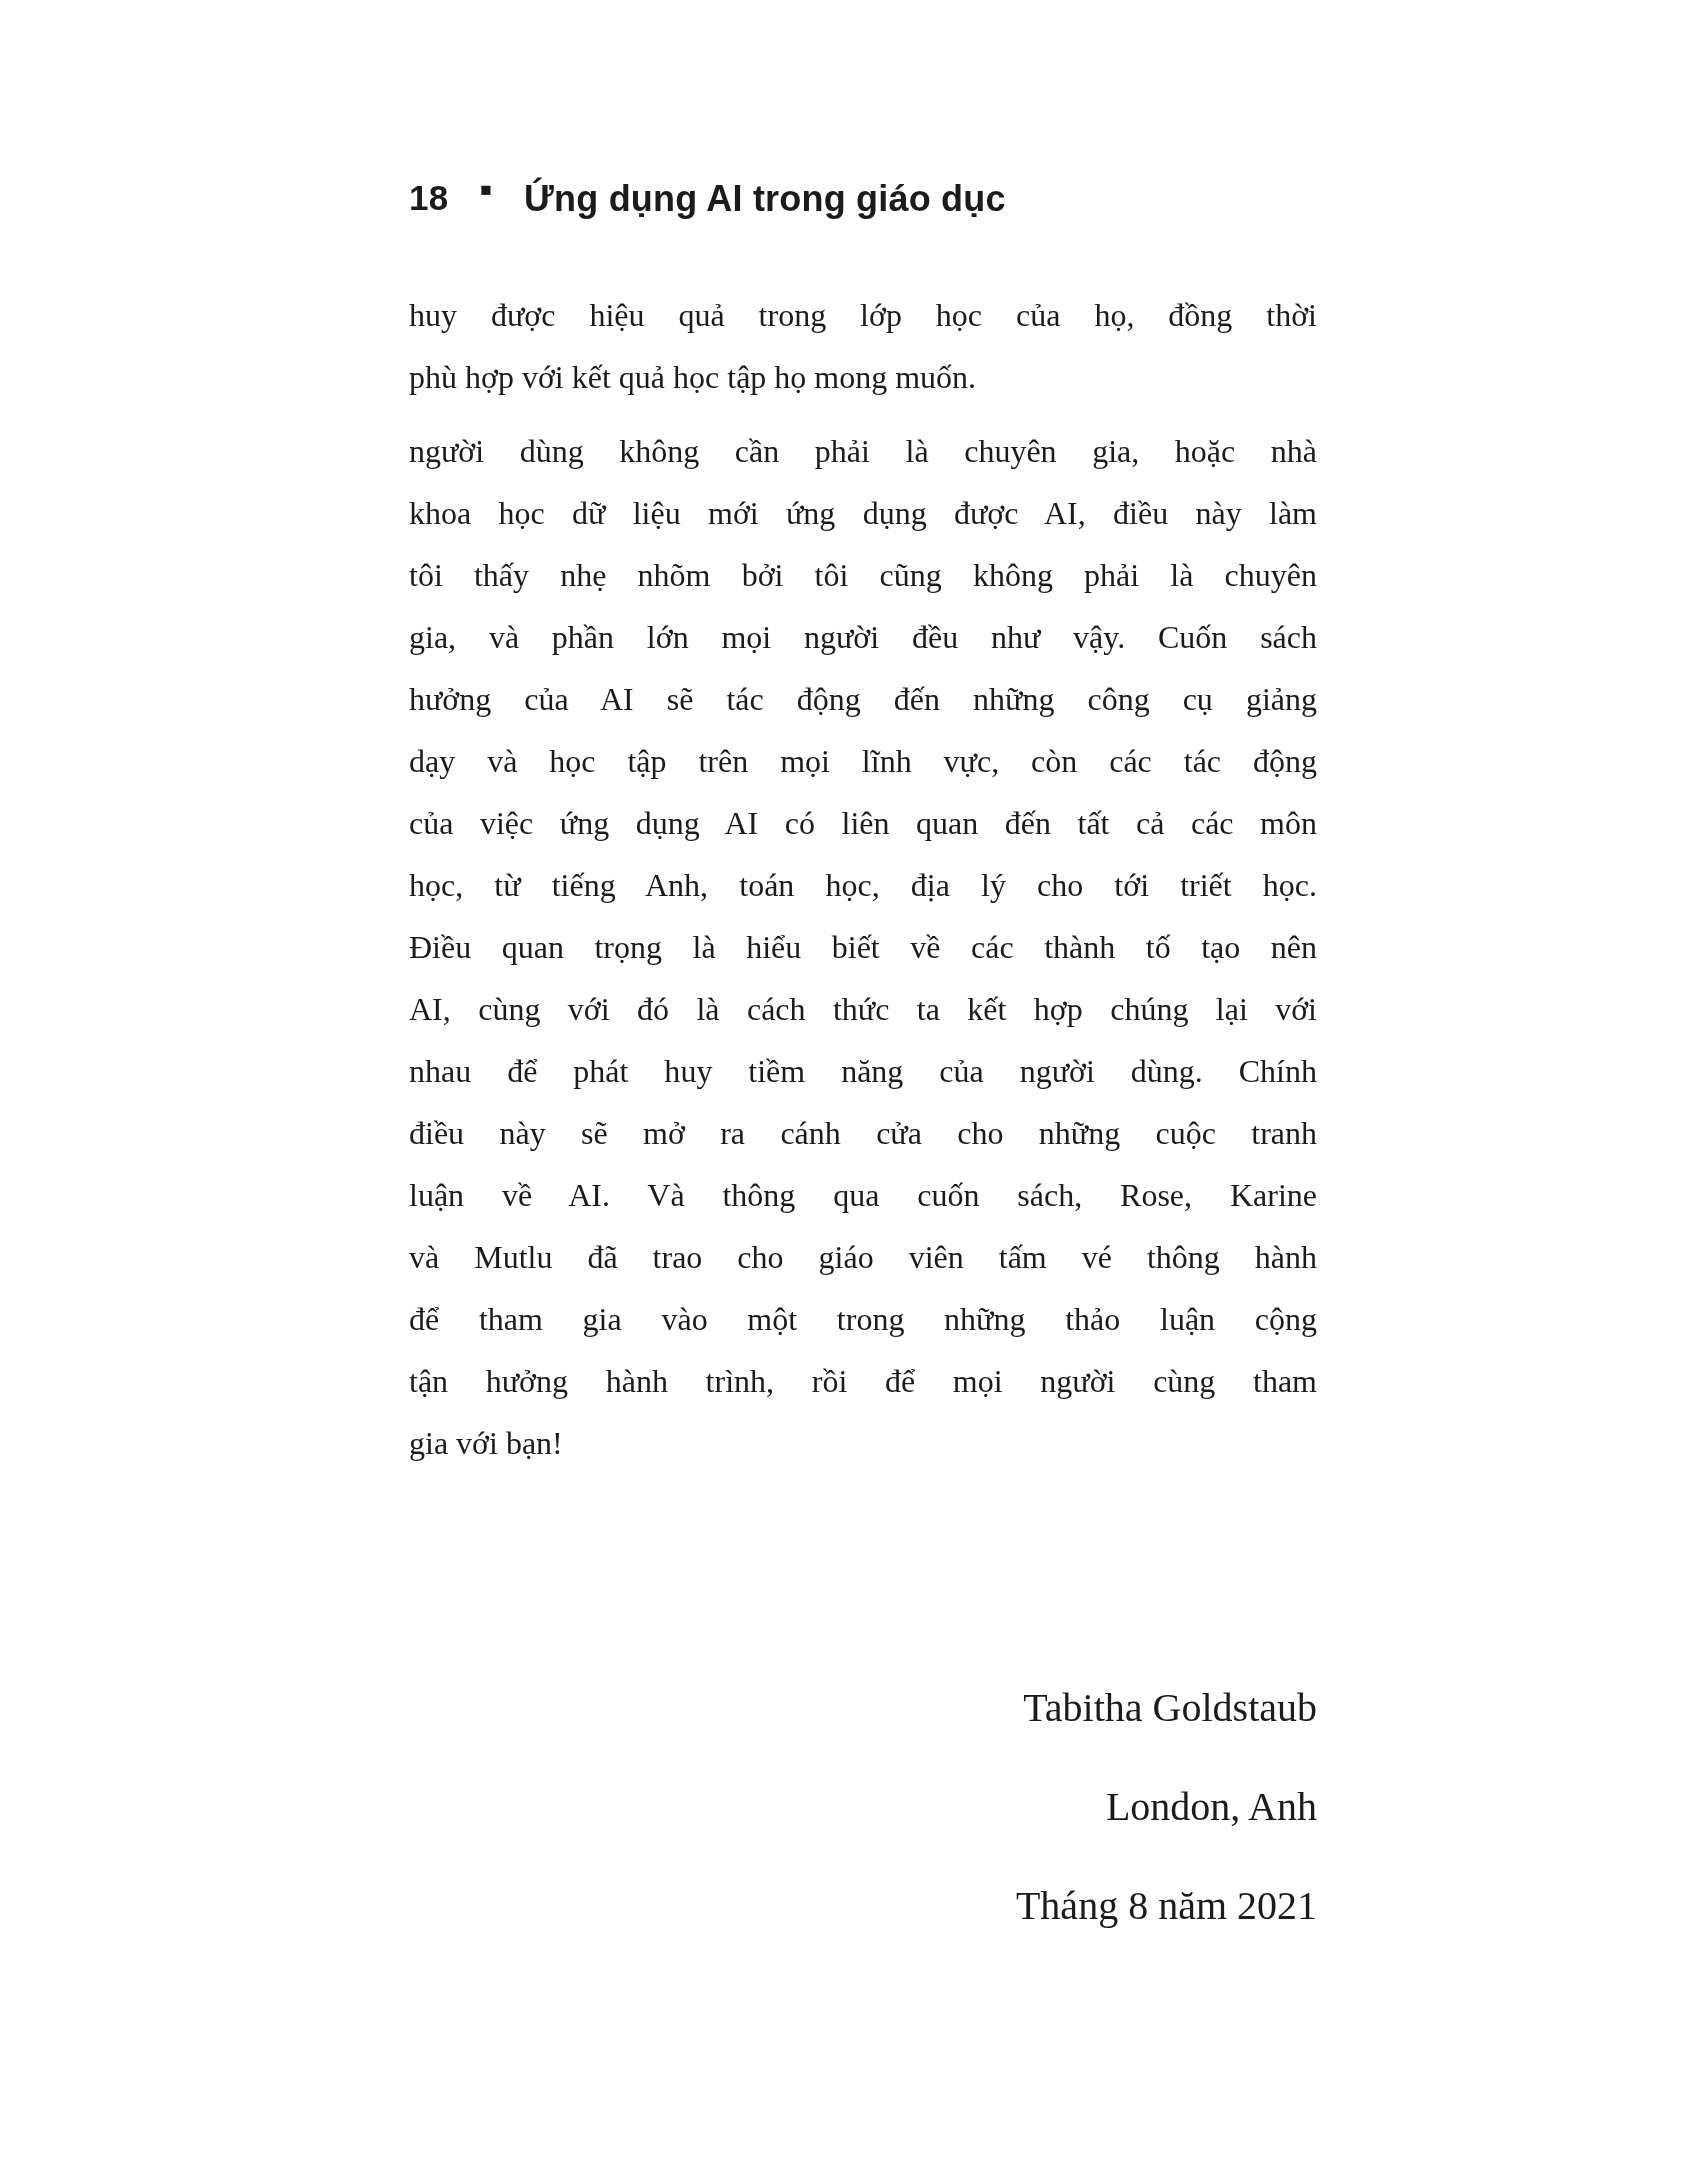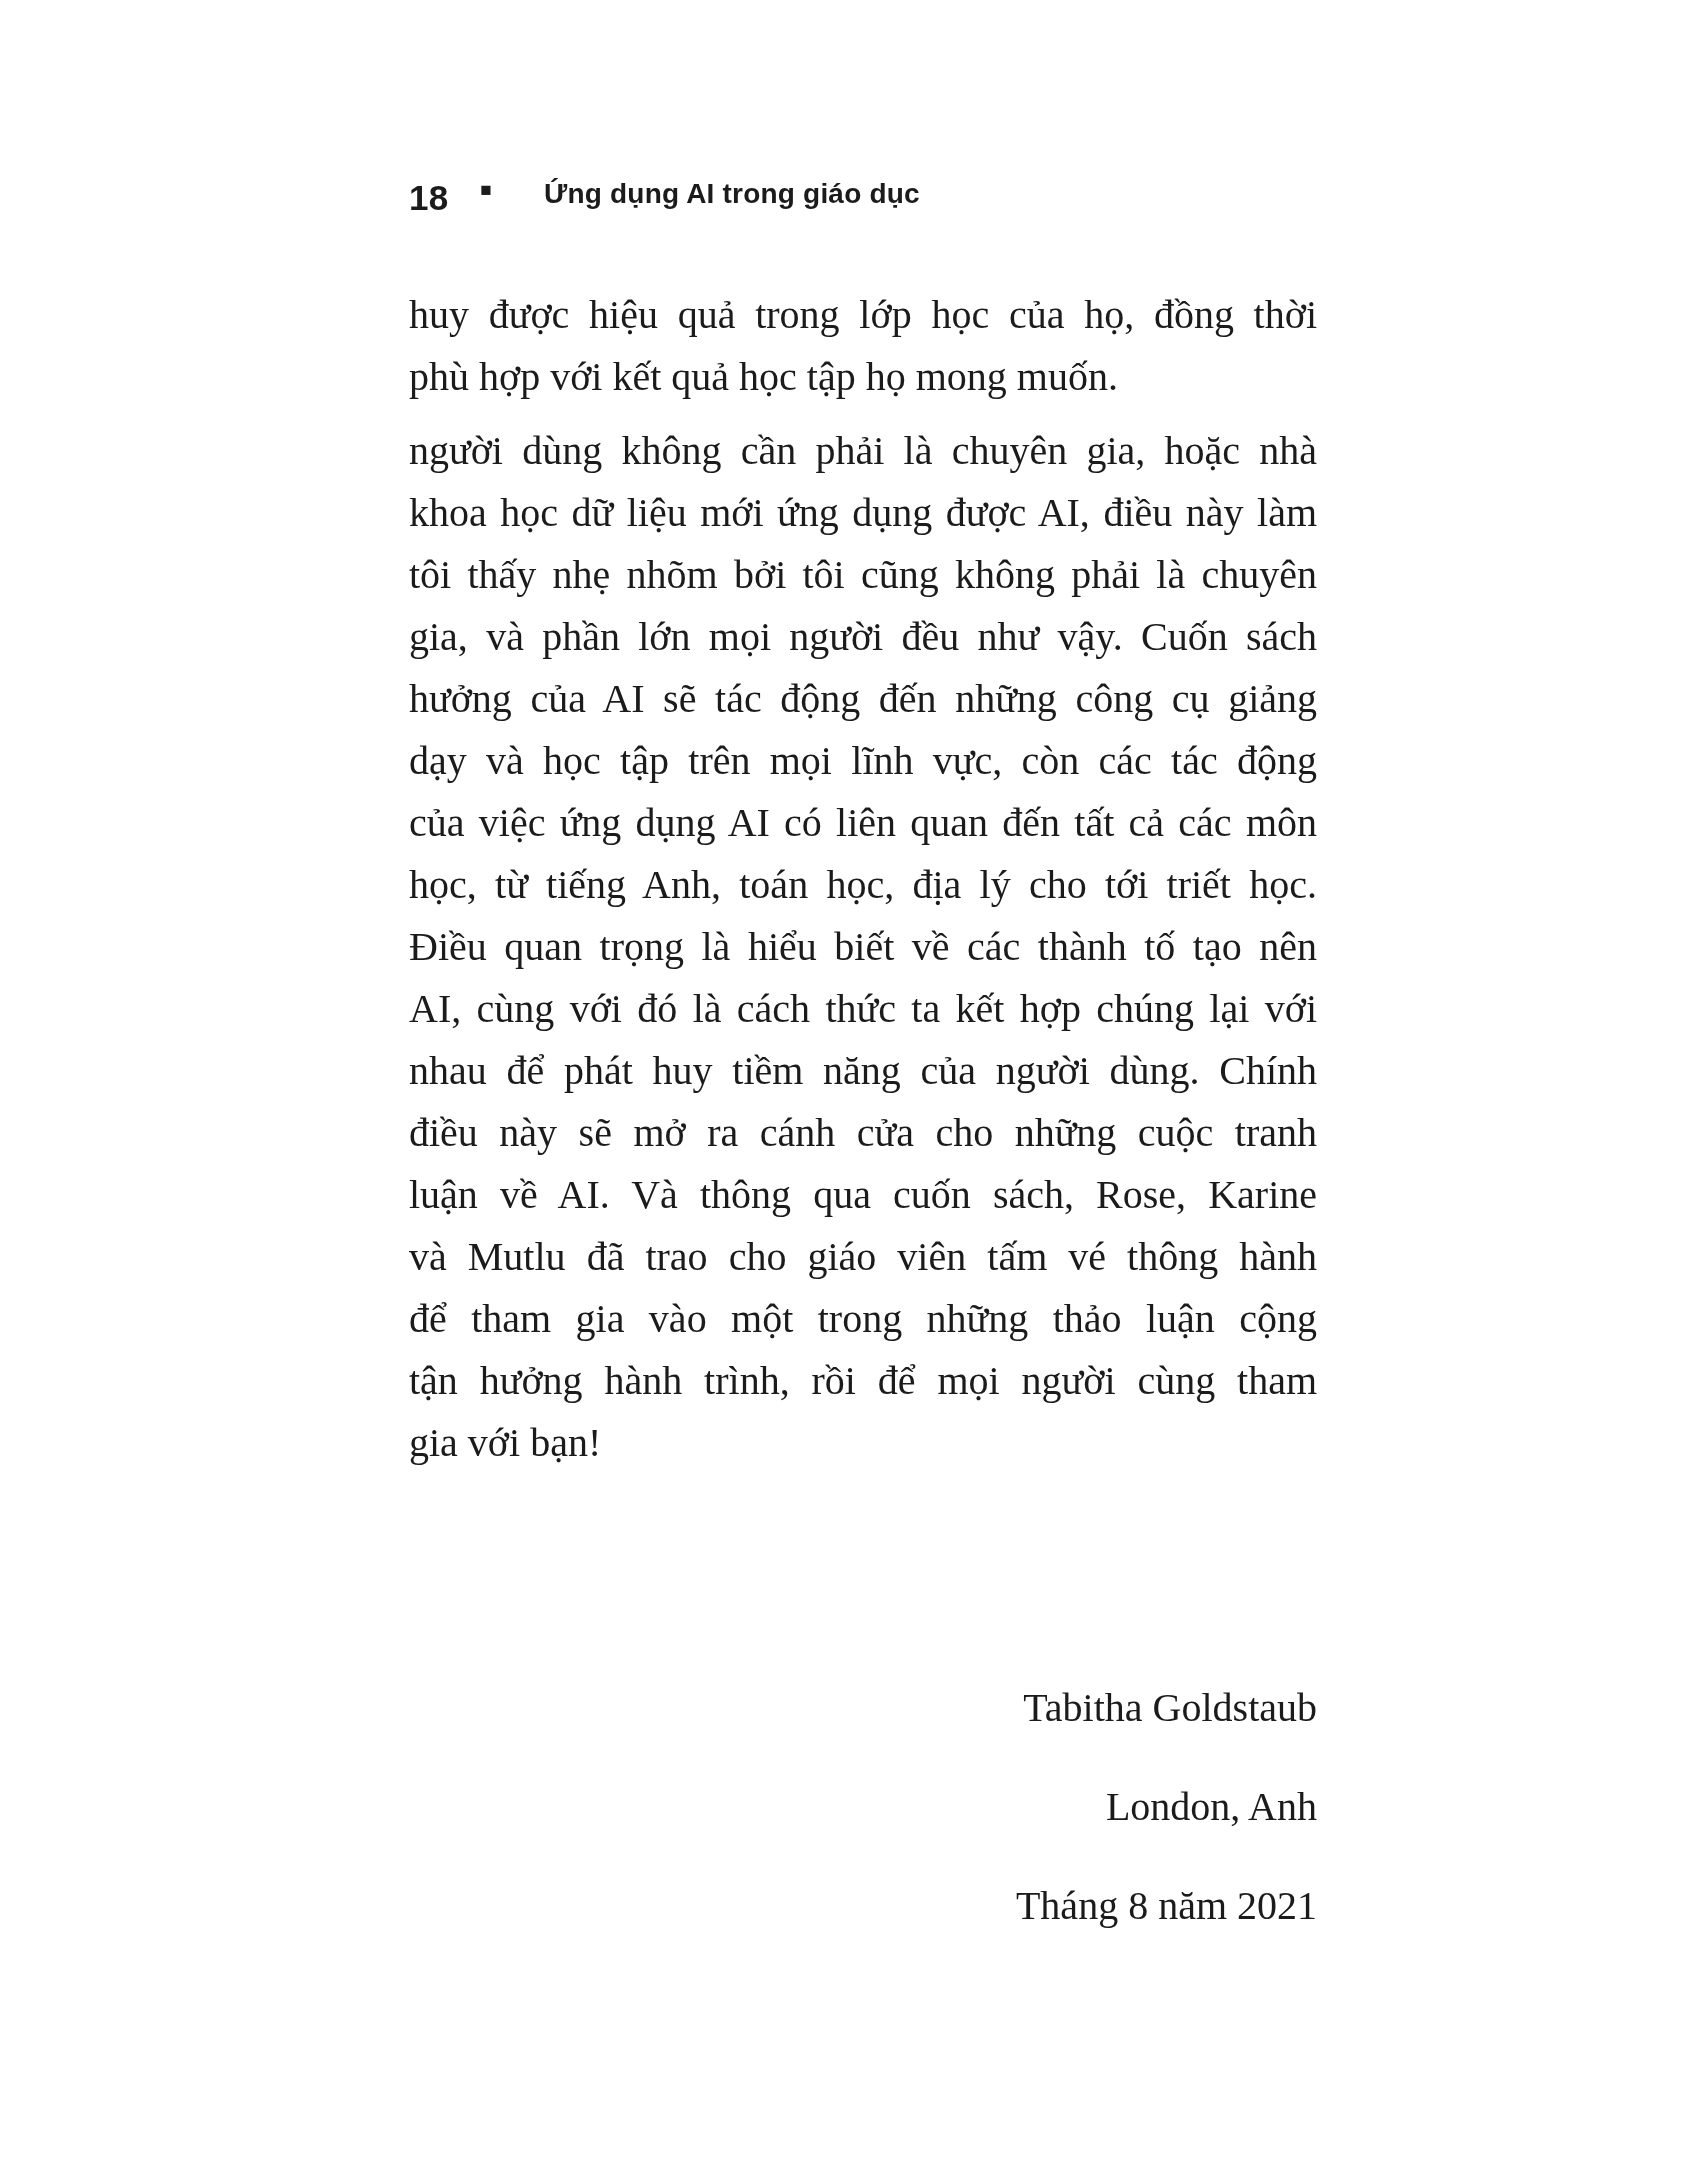--- a/index.html
+++ b/index.html
@@ -28,27 +28,27 @@
     letter-spacing: 0.2px;
     white-space: nowrap;
   }
   .pagenum { margin-right: 32px; }
   .bullet {
     font-size: 19px;
     margin-right: 32px;
     position: relative;
     top: 1px;
   }
-  .htitle { font-size: 28px; margin-left: 20px; }
+  .htitle { font-size: 36px; }
   .body-text {
     position: absolute;
     left: 409px;
     top: 284px;
     width: 908px;
-    font-size: 40px;
+    font-size: 32px;
   }
   .paragraph { margin: 0; }
   .paragraph + .paragraph { margin-top: 12px; }
   .line {
     line-height: 62px;
     text-align: justify;
     text-align-last: justify;
   }
   .line.last { text-align: center; text-align-last: left; }
   .line.indent { text-indent: 63px; }

